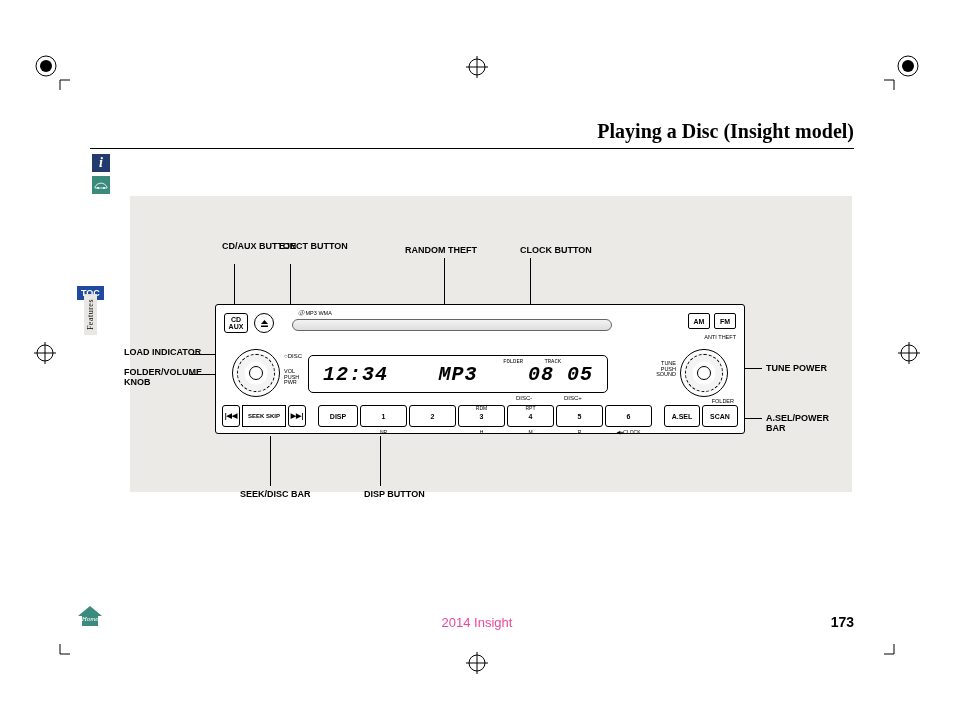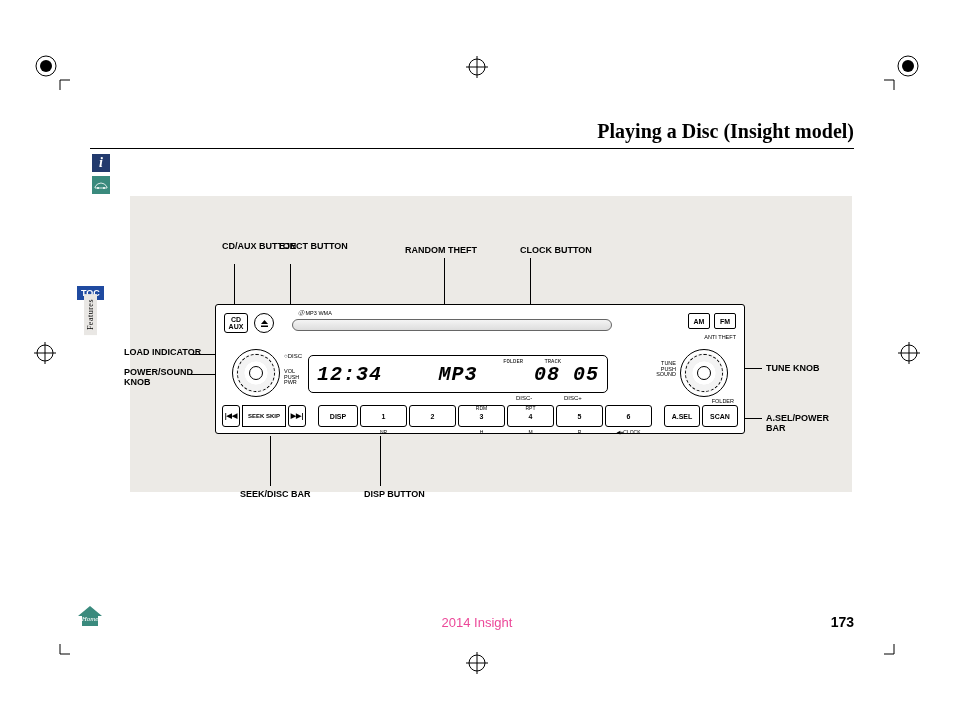--- a/index.html
+++ b/index.html
@@ -79,21 +79,21 @@
   .knob-r { right:16px; top:44px; }
   .kv-label { position:absolute; font-size:5.5px; line-height:1; }
   .kvl { left:68px; top:64px; text-align:left; }
   .kvl2 { left:68px; top:48px; font-size:6px; }
   .kt { right:68px; top:56px; text-align:left; }
 
   .lcd {
     position:absolute; left:92px; top:50px; width:300px; height:38px;
     border:1px solid #000; border-radius:5px;
     display:flex; align-items:center; justify-content:space-between;
-    padding:0 8px;
+    padding:0 14px;
     font-family: 'Courier New', monospace; font-style:italic; font-weight:bold;
     background:#fff;
   }
   .lcd .big { font-size:20px; letter-spacing:1px; }
   .lcd .tiny { position:absolute; top:2px; font-size:5.5px; font-style:normal; font-weight:normal; }
   .tiny.fold { right:84px; }
   .tiny.trk  { right:46px; }
   .lcd-sub { position:absolute; left:300px; top:90px; font-size:6px; }
   .lcd-sub2 { position:absolute; left:348px; top:90px; font-size:6px; }
 
@@ -175,23 +175,23 @@
 </div>
 
 <div class="diagram">
 
   <div class="dlabel" style="left:92px; top:46px;">CD/AUX BUTTON</div>
   <div class="dlabel" style="left:149px; top:46px;">EJECT BUTTON</div>
   <div class="dlabel" style="left:275px; top:50px;">RANDOM THEFT</div>
   <div class="dlabel" style="left:390px; top:50px;">CLOCK BUTTON</div>
 
   <div class="dlabel" style="left:-6px; top:152px;">LOAD INDICATOR</div>
-  <div class="dlabel" style="left:-6px; top:172px; width:88px;">POWER/SOUND KNOB</div>
-
-  <div class="dlabel" style="left:636px; top:168px;">TUNE KNOB</div>
+  <div class="dlabel" style="left:-6px; top:172px; width:88px;">FOLDER/VOLUME KNOB</div>
+
+  <div class="dlabel" style="left:636px; top:168px;">TUNE POWER</div>
   <div class="dlabel" style="left:636px; top:218px; width:70px;">A.SEL/POWER BAR</div>
 
   <div class="dlabel" style="left:110px; top:294px;">SEEK/DISC BAR</div>
   <div class="dlabel" style="left:234px; top:294px;">DISP BUTTON</div>
 
   <div class="leader" style="left:104px; top:68px; width:1px; height:48px;"></div>
   <div class="leader" style="left:160px; top:68px; width:1px; height:48px;"></div>
   <div class="leader" style="left:314px; top:62px; width:1px; height:158px;"></div>
   <div class="leader" style="left:400px; top:62px; width:1px; height:158px;"></div>
   <div class="leader" style="left:60px; top:158px; width:96px; height:1px;"></div>

